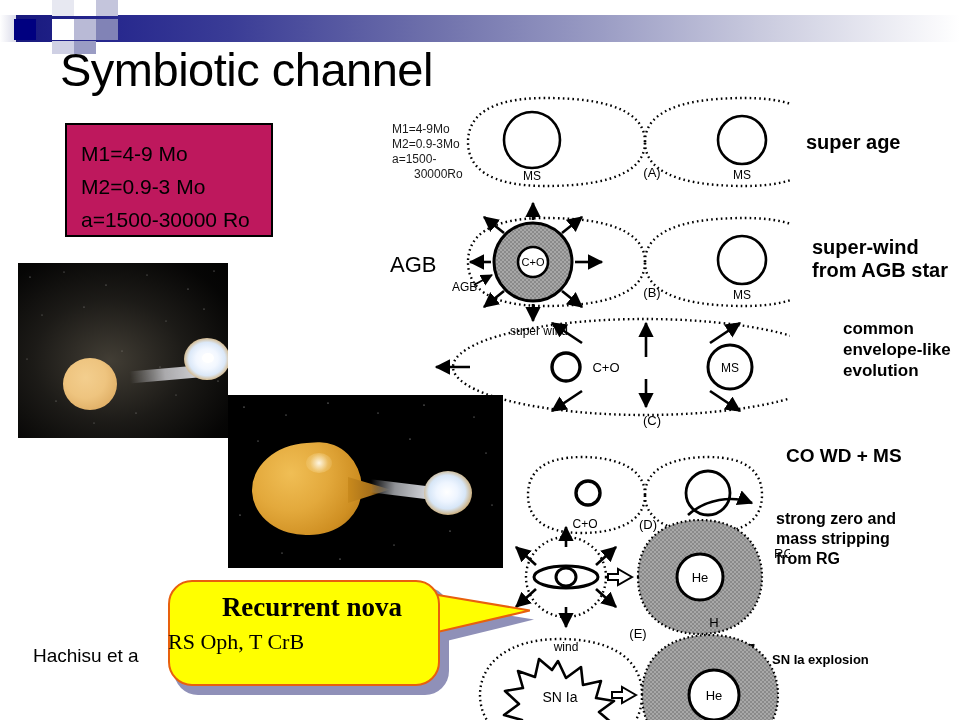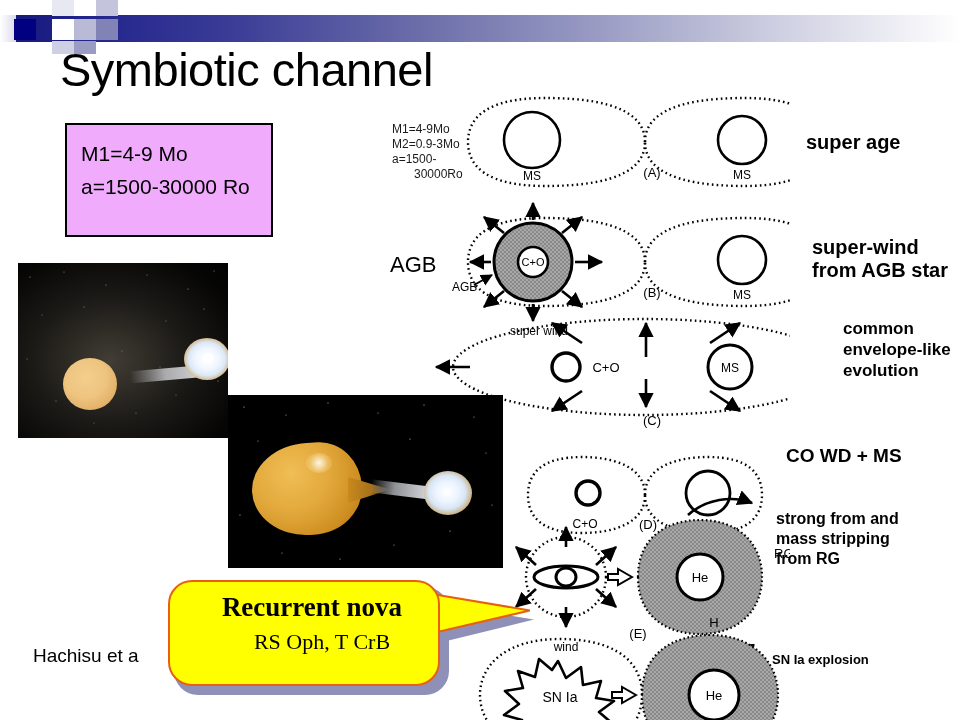--- a/index.html
+++ b/index.html
@@ -50,21 +50,21 @@
     letter-spacing: -0.5px;
     white-space: nowrap;
   }
 
   
   #param-box {
     position: absolute;
     left: 65px; top: 123px;
     width: 208px; height: 114px;
     border: 2px solid #000000;
-    background: #f0abfc;
+    background: #be185d;
     box-sizing: border-box;
     padding: 12px 0 0 14px;
   }
   #param-box .pline {
     font-size: 21px;
     line-height: 33px;
     color: #000;
     white-space: nowrap;
   }
 
@@ -237,21 +237,20 @@
     left: 0; top: 14px; width: 288px;
     text-align: center;
     font-family: "Liberation Serif", serif;
     font-weight: bold;
     font-size: 27px;
     color: #000;
   }
   #callout-sub {
     position: absolute;
     left: 0; top: 51px; width: 308px;
-    text-align: center;
     font-family: "Liberation Serif", serif;
     font-size: 22px;
     color: #000;
   }
 </style>
 </head>
 <body>
 
 <div id="slide">
 
@@ -264,20 +263,21 @@
   <div class="mos" id="mos-b"></div>
   <div class="mos" id="mos-c"></div>
   <div class="mos" id="mos-d"></div>
   <div class="mos" id="mos-e"></div>
   <div class="mos" id="mos-dark"></div>
 
   <div id="page-title">Symbiotic channel</div>
 
   <div id="param-box">
     <div class="pline">M1=4-9 Mo</div>
+    <div class="pline">M2=0.9-3 Mo</div>
     <div class="pline">a=1500-30000 Ro</div>
   </div>
 
   <div class="art" id="art-1">
     <svg class="starfield" width="210" height="175">
       <g fill="#ffffff" opacity="0.75">
         <circle cx="12" cy="14" r="0.6"></circle>
           <circle cx="46" cy="9" r="0.5"></circle>
         <circle cx="88" cy="22" r="0.6"></circle>
           <circle cx="129" cy="12" r="0.5"></circle>
@@ -468,21 +468,21 @@
 
   <div class="annot" id="annot-common">
     <span class="annot-center">common</span>
     <span class="annot-center">envelope-like</span>
     <span class="annot-center">evolution</span>
   </div>
 
   <div class="annot" id="annot-cowd">CO  WD + MS</div>
 
   <div class="annot" id="annot-strong">
-    <span class="annot-center">strong from and</span>
+    <span class="annot-center">strong zero and</span>
     <span class="annot-center">mass stripping</span>
     <span class="annot-center">from  RG</span>
   </div>
 
   <div class="annot" id="annot-snia">SN Ia explosion</div>
 
   <div id="citation">Hachisu et a</div>
 
   <div id="callout-wrap">
     <div id="callout-shadow"></div>

